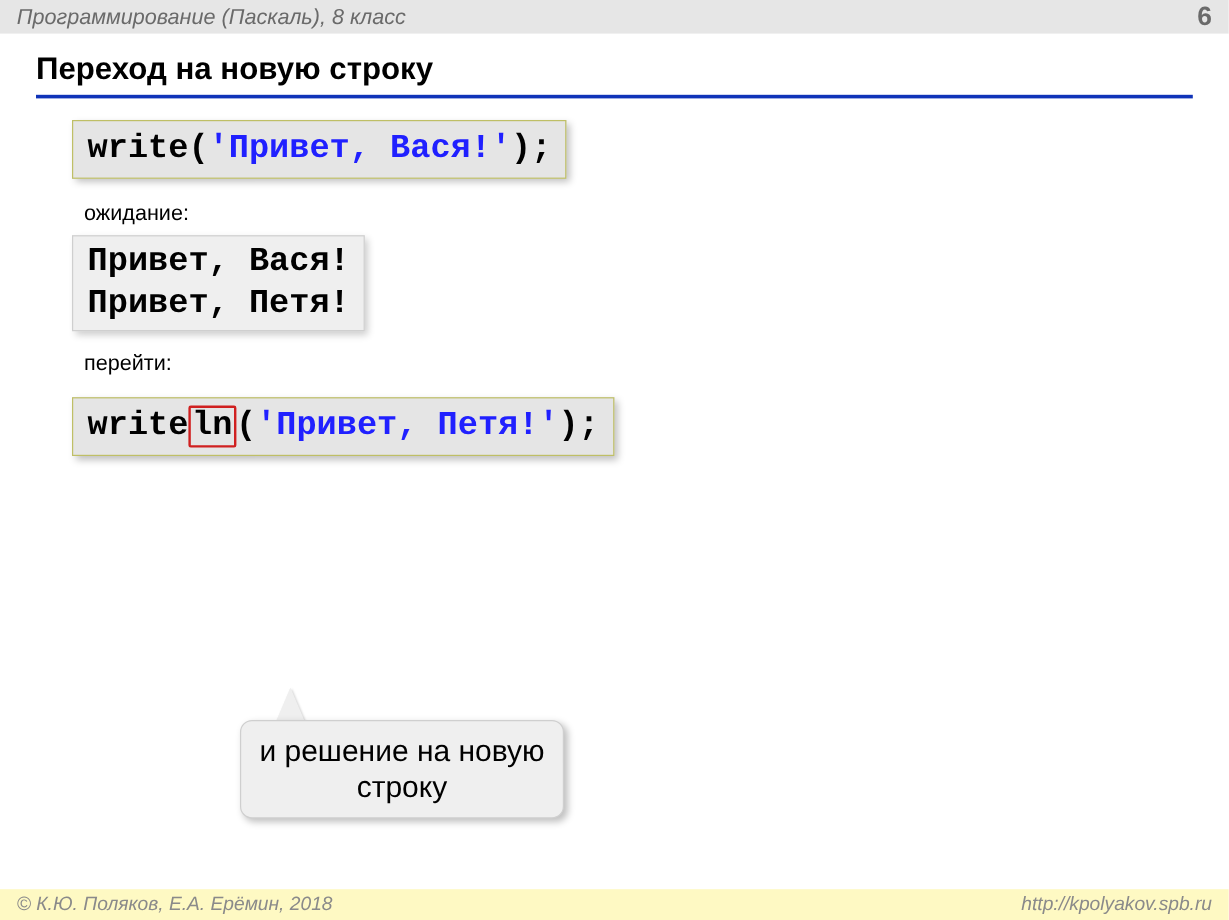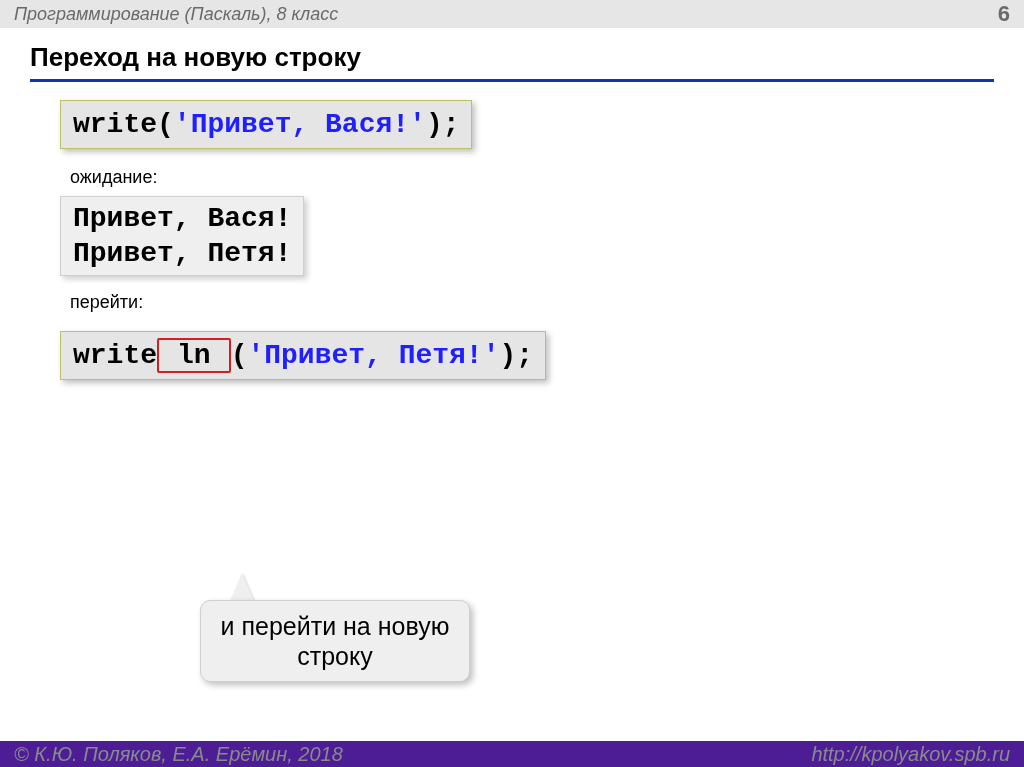--- a/index.html
+++ b/index.html
@@ -72,21 +72,21 @@
   }
   .label {
     font-size: 18px;
     margin: 8px 0 4px 40px;
   }
   .tok-kw   { color: #000; }
   .tok-punc { color: #000; }
   .tok-str  { color: #2020ff; }
   .hl-ln {
     border: 2px solid #d02020;
-    padding: 0 18px;
+    padding: 0 1px;
     border-radius: 2px;
   }
   .callout {
     position: absolute;
     left: 200px;
     top: 600px;
     width: 240px;
     background: #efefef;
     border: 1px solid #cfcfcf;
     box-shadow: 3px 3px 6px rgba(0,0,0,0.25);
@@ -102,27 +102,27 @@
     top: 573px;
     width: 0; height: 0;
     border-left: 12px solid transparent;
     border-right: 12px solid transparent;
     border-bottom: 28px solid #efefef;
     filter: drop-shadow(1px 1px 1px rgba(0,0,0,0.2));
   }
   .footer {
     position: absolute;
     left: 0; right: 0; bottom: 0;
-    background: #4c1d95;
+    background: #fef9c3;
     height: 26px;
     line-height: 26px;
     padding: 0 14px;
     font-style: italic;
     color: #8a8a8a;
-    font-size: 20px;
+    font-size: 16px;
   }
   .footer .right {
     float: right;
   }
 </style>
 </head>
 <body>
 
 <div class="slide">
 
@@ -156,20 +156,20 @@
     
     <div class="codebox">
       <div>
         <span class="tok-kw">write</span><span class="tok-kw hl-ln">ln</span><span class="tok-punc">(</span><span class="tok-str">'Привет, Петя!'</span><span class="tok-punc">);</span>
       </div>
     </div>
 
   </div>
 
   <div class="callout-tail"></div>
-  <div class="callout">и перейти на новую строку</div>
+  <div class="callout">и решение на новую строку</div>
 
   <div class="footer">
     <span>© К.Ю. Поляков, Е.А. Ерёмин, 2018</span>
     <span class="right">http://kpolyakov.spb.ru</span>
   </div>
 
 </div>
 
 </body></html>

